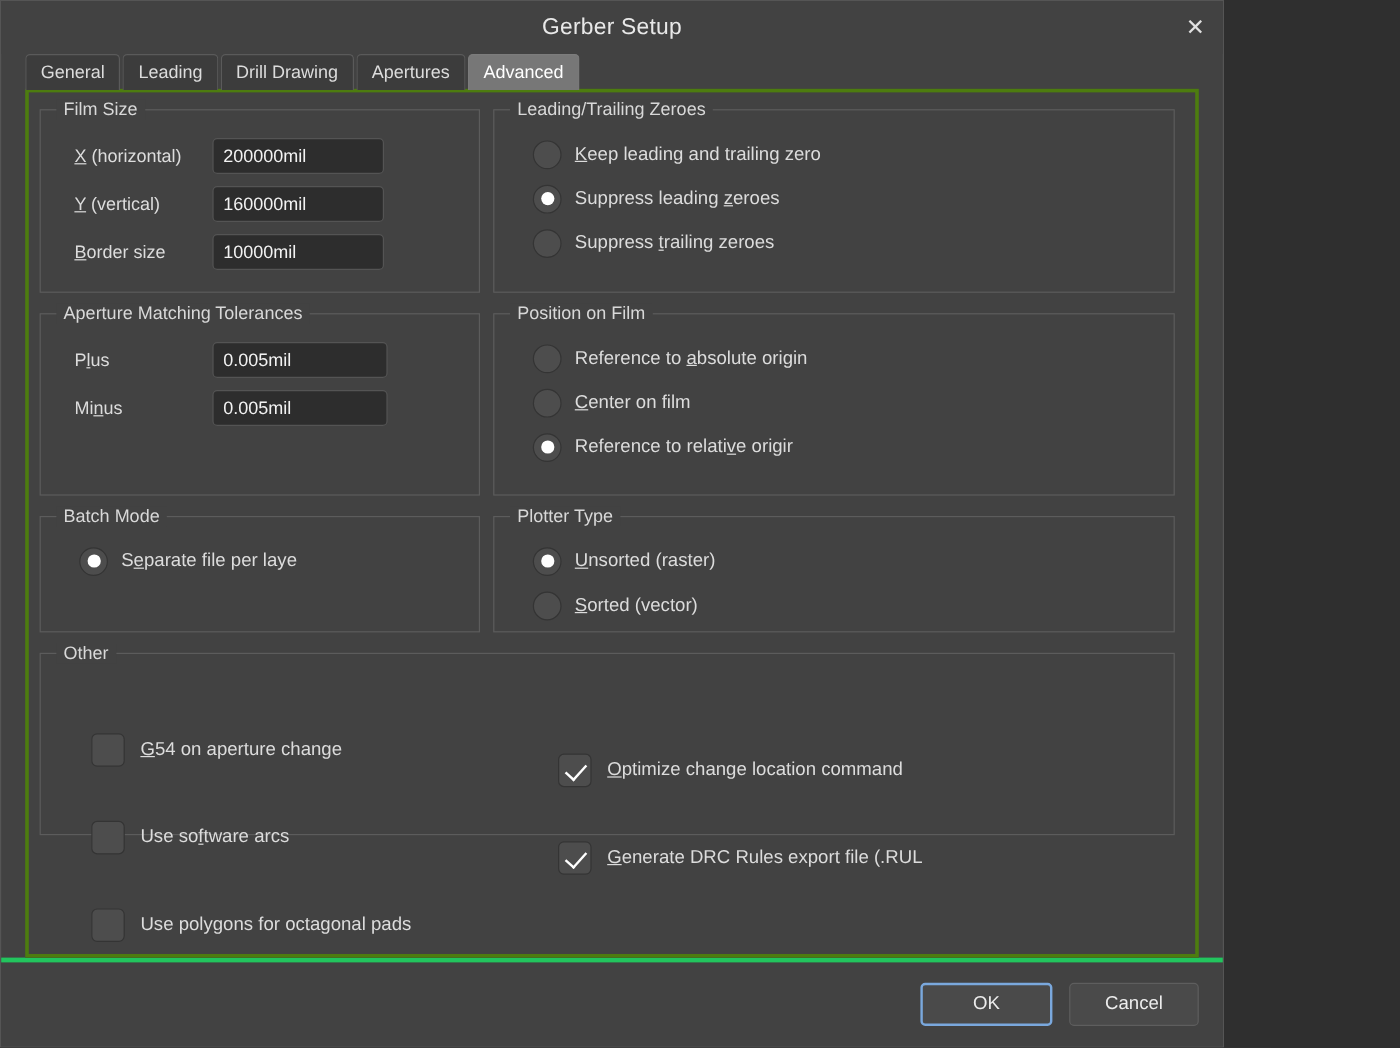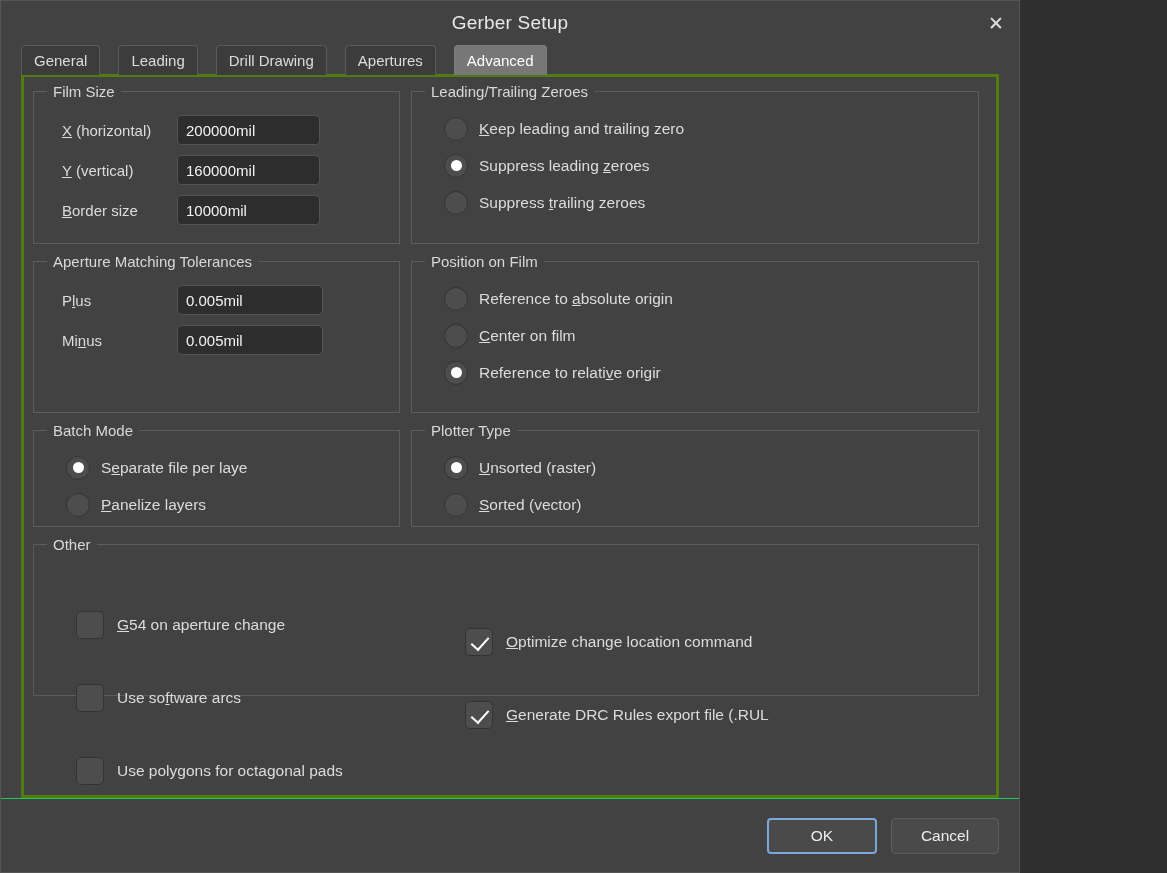--- a/index.html
+++ b/index.html
@@ -43,21 +43,21 @@
   }
   .tab {
     height: 30px;
     padding: 0 12px;
     display: flex; align-items: center;
     font-size: 15px; color: #dcdcdc;
     background: #3c3c3c;
     border: 1px solid #5a5a5a;
     border-bottom: none;
     border-radius: 4px 4px 0 0;
-    margin-right: 18px;
+    margin-right: 2px;
     cursor: pointer;
     white-space: nowrap;
   }
   .tab.active {
     background: #777777;
     color: #ffffff;
     border-color: #7c7c7c;
   }
   
   #panel {
@@ -186,21 +186,21 @@
     grid-template-columns: 389px 1fr;
     padding-left: 32px;
     padding-top: 6px;
   }
   .other-right { padding-top: 17px; }
   
   .acc { text-decoration: underline; }
   
   #footer {
     flex: 0 0 74px;
-    border-top: 1px solid #22c55e;
+    border-top: 4px solid #22c55e;
     background: #424242;
     display: flex; align-items: center; justify-content: flex-end;
     padding-right: 20px;
     gap: 14px;
   }
   .btn {
     height: 36px;
     min-width: 108px;
     padding: 0 18px;
     background: #4a4a4a;
@@ -309,24 +309,20 @@
       </div>
 
       <div class="group g-batch">
         <span class="legend">Batch Mode</span>
 
         <div class="opt-row">
           <span class="radio on"></span>
           <span class="opt-label"><span>S</span><span class="acc">e</span><span>parate file per laye</span></span>
         </div>
 
-        <div class="opt-row">
-          <span class="radio"></span>
-          <span class="opt-label"><span></span><span class="acc">P</span><span>anelize layers</span></span>
-        </div>
       </div>
 
       <div class="group g-plot">
         <span class="legend">Plotter Type</span>
 
         <div class="opt-row">
           <span class="radio on"></span>
           <span class="opt-label"><span></span><span class="acc">U</span><span>nsorted (raster)</span></span>
         </div>
 

